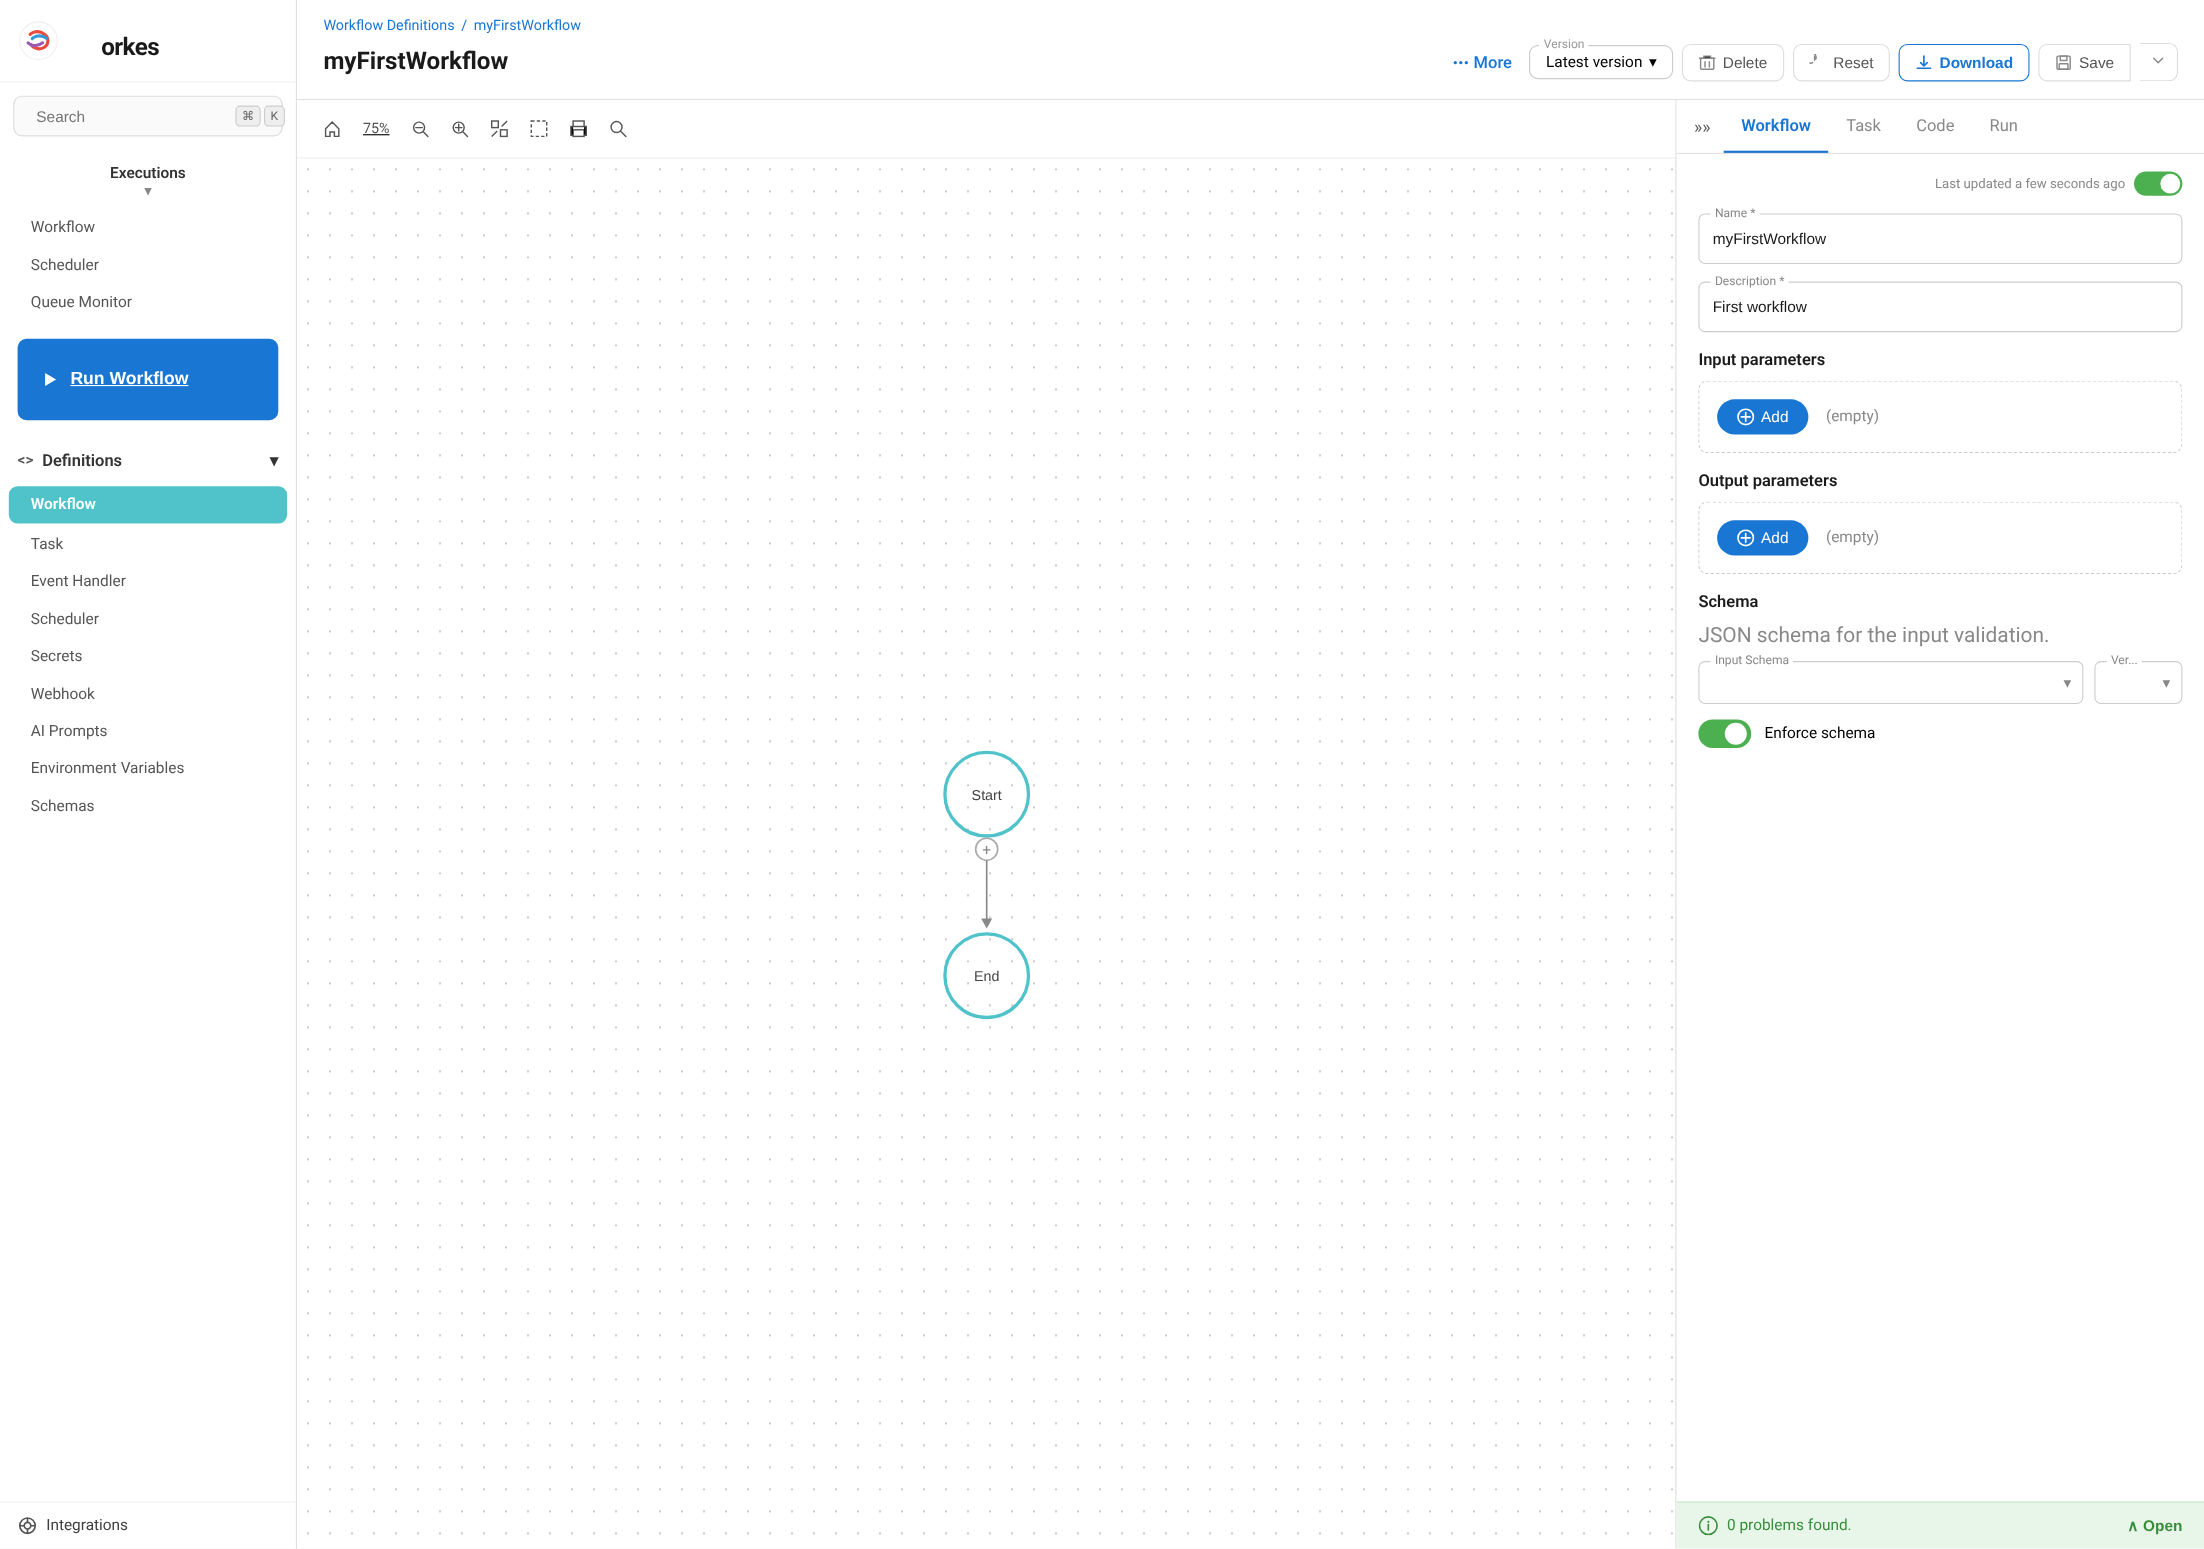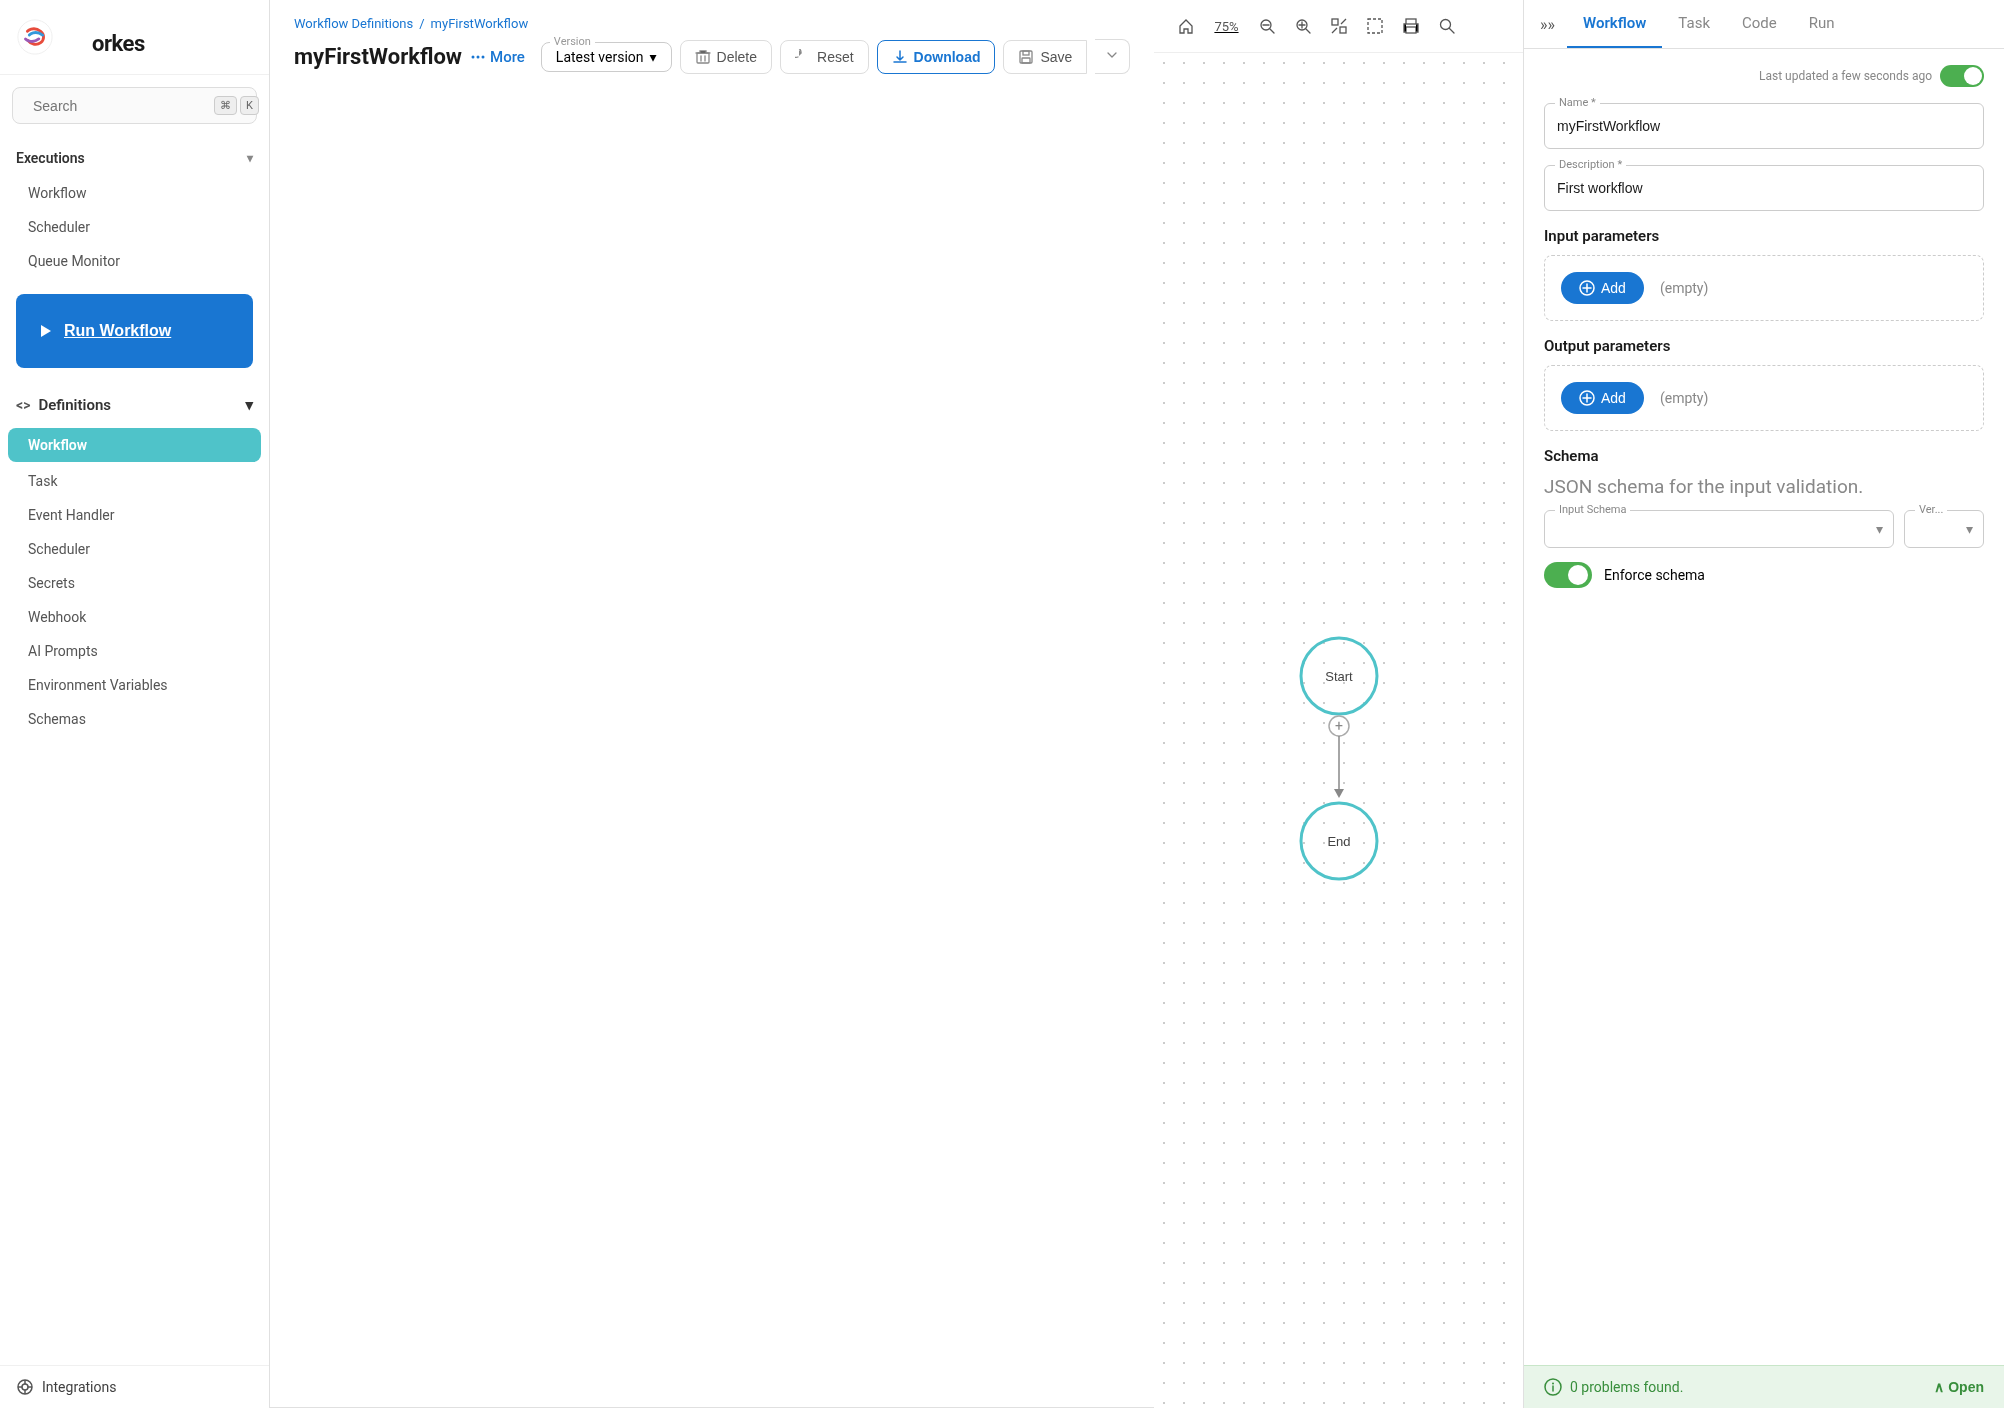--- a/index.html
+++ b/index.html
@@ -75,20 +75,21 @@
     }
     .sidebar-section-header {
       display: flex;
       align-items: center;
       justify-content: space-between;
       padding: 10px 16px;
       cursor: pointer;
       font-weight: 600;
       color: #333;
       font-size: 14px;
+      flex-direction: column;
     }
     .sidebar-section-header .chevron {
       font-size: 12px;
       color: #888;
     }
     .sidebar-item {
       padding: 9px 16px 9px 28px;
       cursor: pointer;
       color: #555;
       font-size: 14px;
@@ -150,21 +151,21 @@
       color: #404040;
       cursor: pointer;
       margin-top: auto;
       border-top: 1px solid #f0f0f0;
     }
 
     
     .main {
       flex: 1;
       display: flex;
-      flex-direction: row;
+      flex-direction: column;
       overflow: hidden;
     }
 
     
     .header {
       background: #fff;
       border-bottom: 1px solid #e0e0e0;
       padding: 16px 24px;
       display: flex;
       flex-direction: column;

